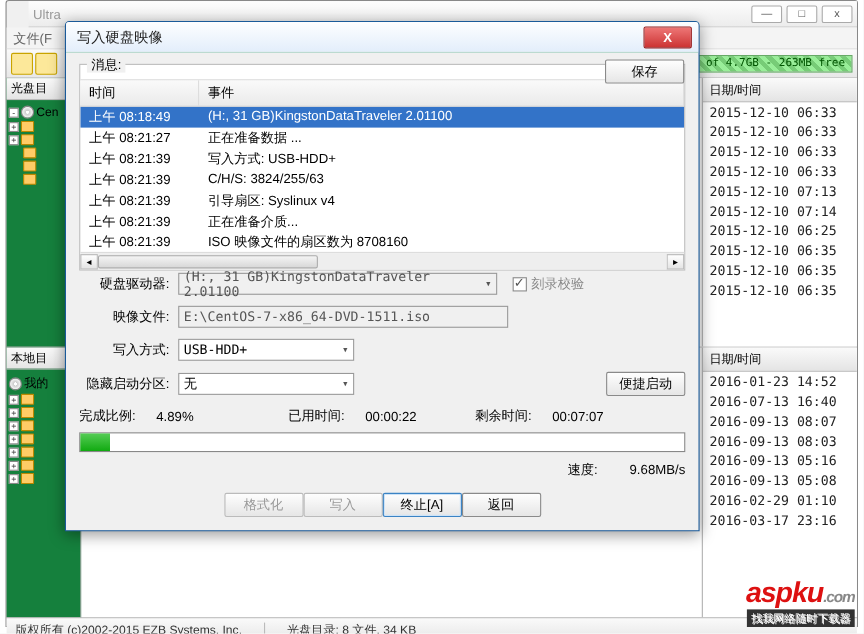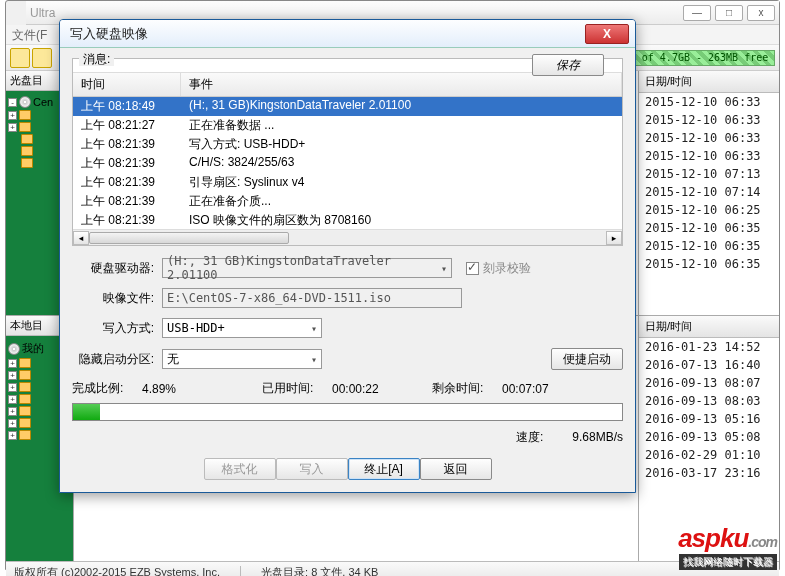--- a/index.html
+++ b/index.html
@@ -39,39 +39,39 @@
 
 
 .dialog { position: absolute; top: 19px; left: 59px; width: 577px; background: #f0f0f0; border: 1px solid #1a5a99; border-radius: 4px 4px 0 0; box-shadow: 0 3px 14px rgba(0,0,0,.4); z-index: 10; }
 .dlg-titlebar { height: 28px; background: linear-gradient(#fdfeff,#e3eefb); border-radius: 3px 3px 0 0; display: flex; align-items: center; padding: 0 6px 0 10px; border-bottom:1px solid #9cb; }
 .dlg-title { font-size: 13px; color: #222; flex: 1; }
 .dlg-close { width: 44px; height: 20px; background: linear-gradient(#e77,#c33); border: 1px solid #922; border-radius: 2px; color: #fff; font-size: 12px; text-align: center; line-height: 18px; font-weight: bold; }
 .dlg-body { padding: 10px 12px 12px; font-size: 12px; }
 
 .msg-box { border: 1px solid #bbb; background: #fff; padding: 0; position: relative; }
 .msg-legend { position: relative; top: -8px; left: 6px; background: #f0f0f0; padding: 0 4px; font-size: 12px; }
-.save-btn { position: absolute; right: 18px; top: -5px; font-style: italic; }
+.save-btn { position: absolute; right: 0; top: -5px; }
 .btn { min-width: 72px; height: 22px; border: 1px solid #8a8a8a; background: linear-gradient(#fefefe,#e6e6e6); font-size: 12px; border-radius: 2px; cursor: pointer; padding: 0 10px; }
 .btn[disabled]{color:#999;border-color:#bbb;}
 .btn.default{border:1px solid #3b83c4;box-shadow:0 0 0 1px #cde3f7 inset;}
 
 .msg-table { width: 100%; font-size: 12px; margin-top: -4px; }
 .msg-head { display: flex; background: linear-gradient(#fafafa,#eaeaea); border-bottom: 1px solid #ccc; border-top:1px solid #ddd; }
 .msg-head div { padding: 3px 8px; border-right: 1px solid #ddd; }
 .mh-time { width: 108px; } .mh-event { flex: 1; }
 .msg-rows { max-height: 132px; overflow: hidden; }
 .msg-row { display: flex; padding: 1px 8px; font-family: SimSun, monospace; font-size:12px;}
 .msg-row.selected { background: #3373c8; color: #fff; }
 .mr-time { width: 108px; } .mr-event { flex: 1; }
 .hscroll { height: 16px; background: #efefef; border-top: 1px solid #ddd; display:flex;align-items:center;}
 .hscroll .arrow{width:16px;height:14px;border:1px solid #bbb;background:linear-gradient(#fff,#e4e4e4);font-size:9px;text-align:center;line-height:12px;}
 .hscroll .track{flex:1;background:#eee;height:14px;position:relative;}
 .hscroll .thumb{position:absolute;left:0;width:200px;height:12px;top:1px;background:linear-gradient(#f4f4f4,#d8d8d8);border:1px solid #aaa;border-radius:2px;}
 
-.form-grid { margin-top: 12px; }
+.form-grid { margin-top: 2px; }
 .form-row { display: flex; align-items: center; margin-bottom: 10px; }
 .form-label { width: 90px; text-align: right; padding-right: 8px; font-size: 12px; }
 .dropdown, .textfield { height: 20px; border: 1px solid #999; background: #fff; font-size: 12px; font-family: SimSun, monospace; padding: 1px 4px; display: flex; align-items: center; }
 .dropdown { position: relative; }
 .dropdown::after { content: "▾"; position: absolute; right: 4px; font-size: 10px; color: #555; }
 .dropdown.disabled, .textfield.readonly { background: #f0f0f0; color: #555; }
 .checkbox { width: 13px; height: 13px; border: 1px solid #888; background: #fff; display: inline-block; margin-right: 4px; vertical-align: middle; position:relative;}
 .checkbox.checked::after{content:"✓";position:absolute;top:-3px;left:0;font-size:12px;color:#555;}
 
 .progress-row { display: flex; align-items: center; font-size: 12px; margin-top: 4px; font-family: SimSun, monospace;}

